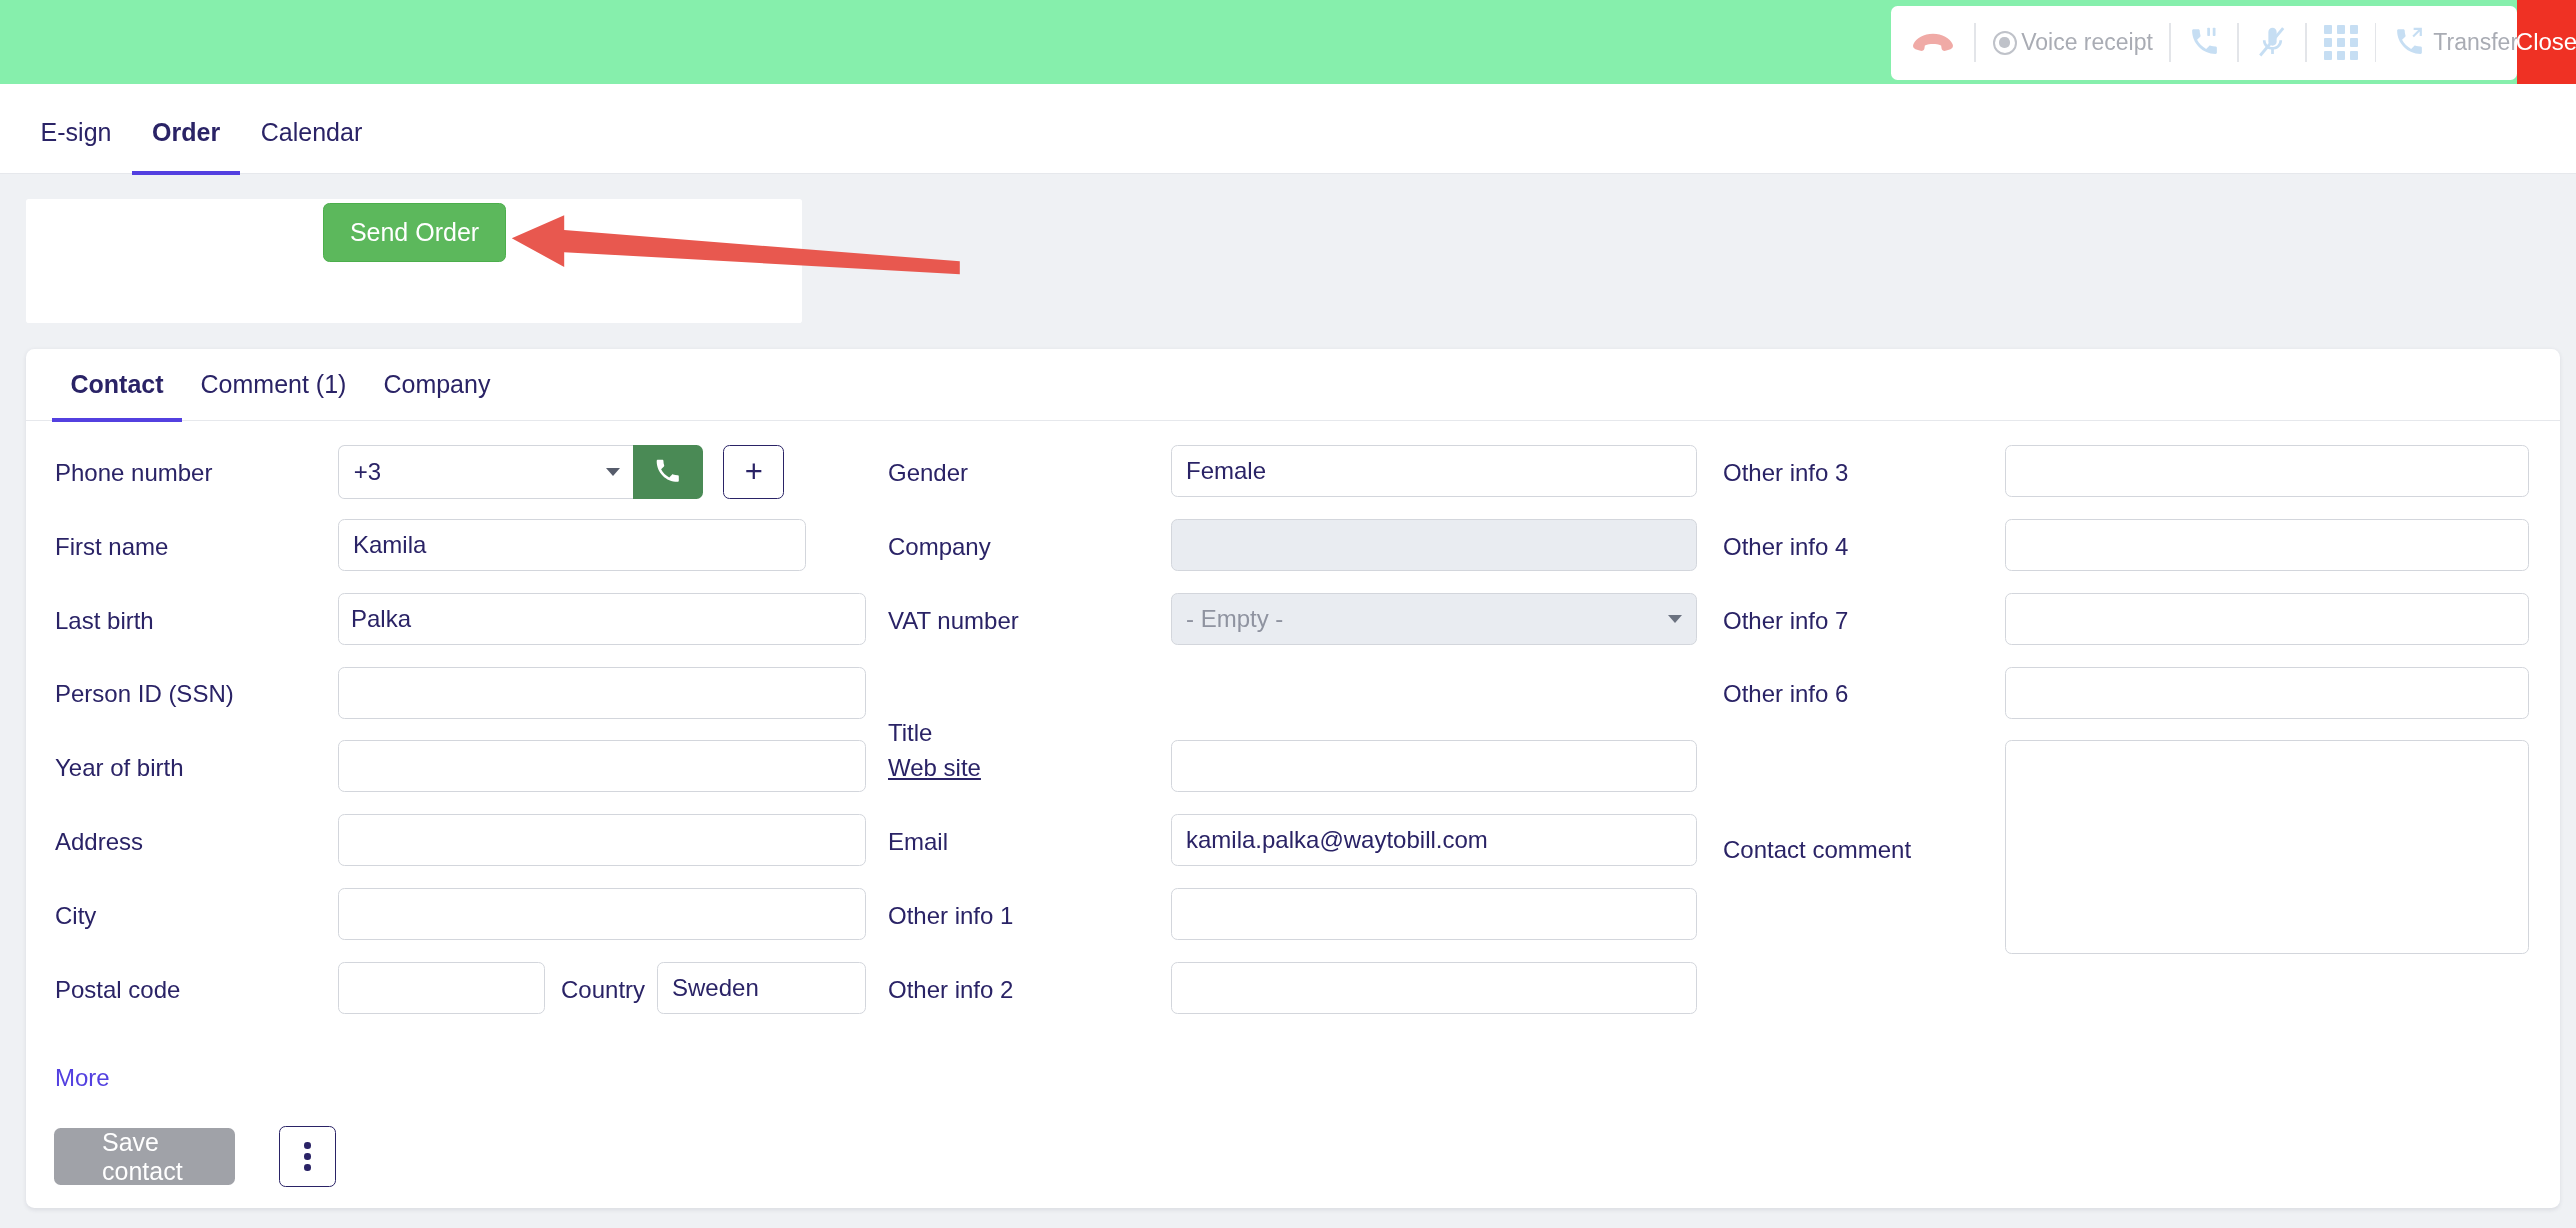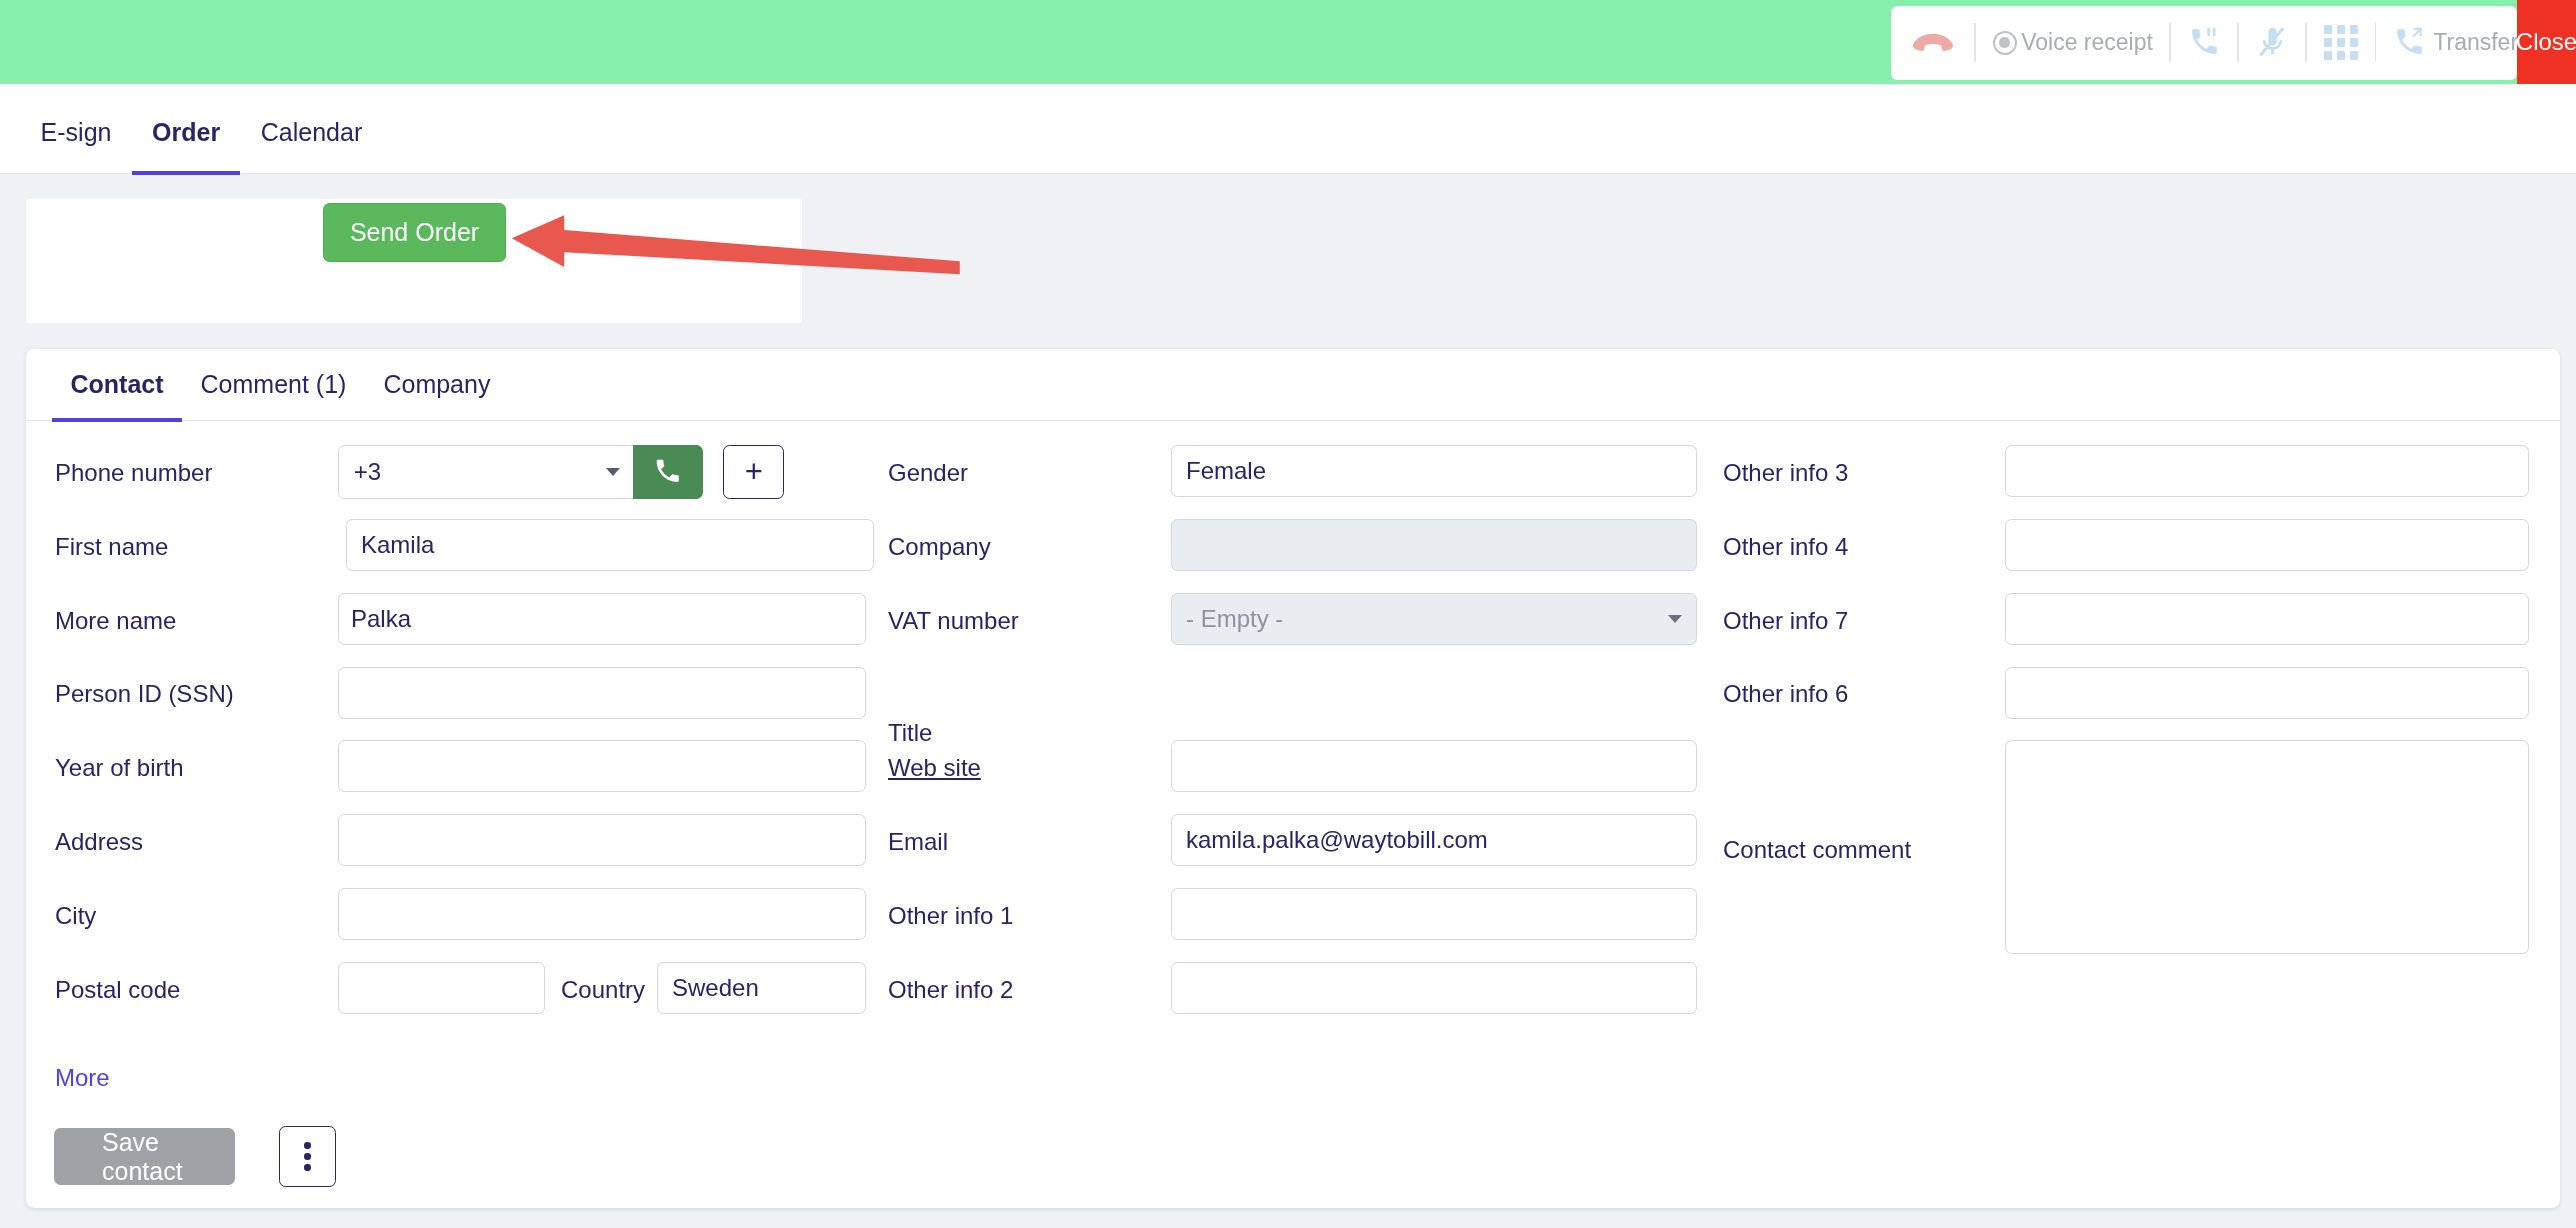--- a/index.html
+++ b/index.html
@@ -235,21 +235,21 @@
 
     <div class="subtabs">
       <div class="st active">Contact</div>
       <div class="st">Comment (1)</div>
       <div class="st">Company</div>
     </div>
   </div>
 
   <div class="lbl" style="left:55px; top:459px;">Phone number</div>
   <div class="lbl" style="left:55px; top:533px;">First name</div>
-  <div class="lbl" style="left:55px; top:607px;">More name</div>
+  <div class="lbl" style="left:55px; top:607px;">Last birth</div>
   <div class="lbl" style="left:55px; top:680px;">Person ID (SSN)</div>
   <div class="lbl" style="left:55px; top:754px;">Year of birth</div>
   <div class="lbl" style="left:55px; top:828px;">Address</div>
   <div class="lbl" style="left:55px; top:902px;">City</div>
   <div class="lbl" style="left:55px; top:976px;">Postal code</div>
 
   <div class="phonegroup">
     <div class="phoneinput">
       <span>+3</span>
       <span class="caret"></span>
@@ -259,21 +259,21 @@
         <svg width="29.5" height="29.5" viewBox="0 0 24 24" fill="#ffffff">
             <path d="M6.6 10.8c1.4 2.8 3.8 5.1 6.6 6.6l2.2-2.2c.3-.3.7-.4 1-.2 1.2.4 2.4.6 3.6.6.6 0 1 .4 1 1V20c0 .6-.4 1-1 1C10.6 21 3 13.4 3 4c0-.6.4-1 1-1h3.5c.6 0 1 .4 1 1 0 1.3.2 2.5.6 3.6.1.4 0 .7-.2 1l-2.3 2.2z"></path>
           </svg>
       </span>
     </div>
     <div class="addbtn">
       <span>+</span>
     </div>
   </div>
 
-  <div class="fld" style="left:338px; top:519px; width:528px;margin-left:8px;">Kamila</div>
+  <div class="fld" style="left:338px; top:519px; width:468px;">Kamila</div>
   <div class="fld" style="left:338px; top:593px; width:528px;padding-left:12px;">Palka</div>
   <div class="fld" style="left:338px; top:667px; width:528px;"></div>
   <div class="fld" style="left:338px; top:740px; width:528px;"></div>
   <div class="fld" style="left:338px; top:814px; width:528px;"></div>
   <div class="fld" style="left:338px; top:888px; width:528px;"></div>
   <div class="fld" style="left:338px; top:962px; width:207px;"></div>
 
   <div class="lbl" style="left:561px; top:976px;">Country</div>
   <div class="fld" style="left:657px; top:962px; width:209px;">Sweden</div>
 

